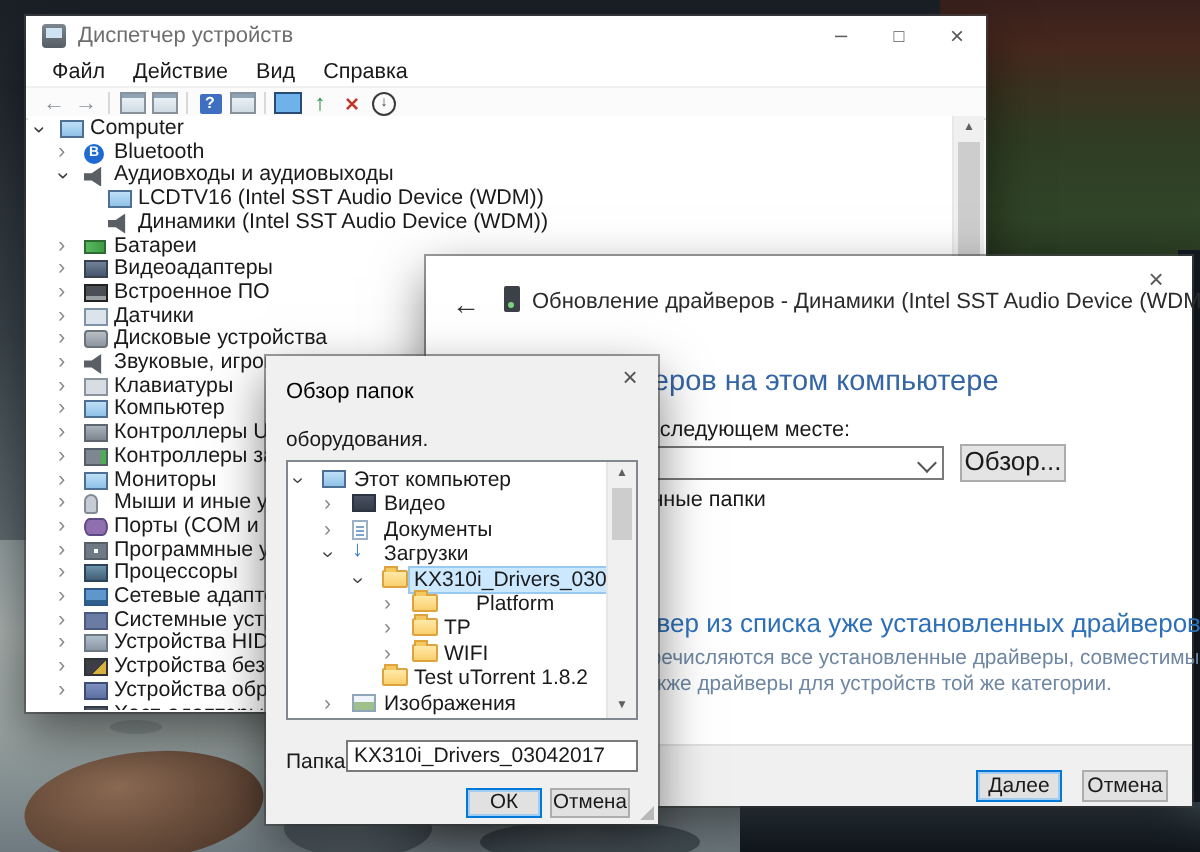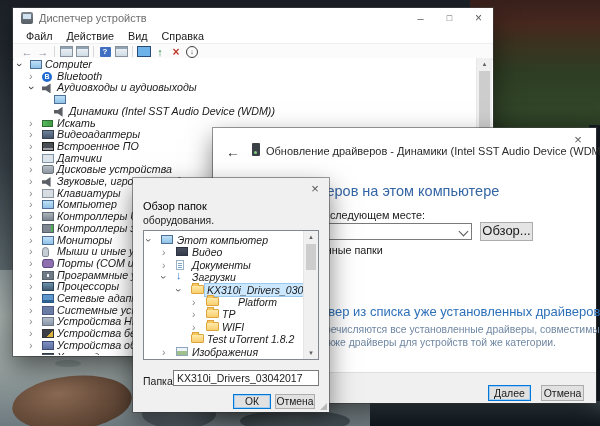--- a/index.html
+++ b/index.html
@@ -69,21 +69,21 @@
     border-left:1px solid #e8e8e8;}
   .sb-arrow{position:absolute;left:0;width:15px;height:12px;text-align:center;
     font-size:6px;color:#606060;line-height:12px;}
   .sb-up{top:0;} .sb-down{bottom:0;}
   .sb-thumb{position:absolute;left:2px;top:13px;width:11px;height:60px;background:#cdcdcd;}
 
   
   .trow{position:absolute;left:0;right:0;height:12px;}
   .chev{position:absolute;top:0;font-size:11px;line-height:11px;color:#8a8a8a;}
   .chev.expanded{transform:rotate(90deg);color:#3c3c3c;}
-  .tlabel{position:absolute;top:0;white-space:nowrap;color:#1a1a1a;font-style:italic;}
+  .tlabel{position:absolute;top:0;white-space:nowrap;color:#1a1a1a;}
   #dm .tlabel,#dm .chev{line-height:11.7px;}
   .sel .tlabel{background:#cce8ff;box-shadow:0 0 0 1px #9ac9f0;padding:0 2px;margin-left:-2px;}
 
   .ticon{position:absolute;top:1px;width:12px;height:9px;box-sizing:border-box;}
   .i-computer,.i-monitor,.i-thispc{border:1px solid #4d6f93;background:linear-gradient(180deg,#bfe0f7,#8fc2e8);}
   .i-bluetooth{width:10px;height:10px;border-radius:50%;background:#1f6ad1;color:#fff;font-size:7px;
      font-weight:bold;text-align:center;line-height:10px;}
   .i-audio,.i-speaker,.i-sound{background:#5a5f66;clip-path:polygon(0 32%,35% 32%,78% 0,78% 100%,35% 68%,0 68%);width:11px;height:10px;}
   .i-battery{width:11px;height:7px;border:1px solid #2e6b33;background:linear-gradient(90deg,#59b95f,#3f9b44);top:2px;}
   .i-video{border:1px solid #37414f;background:linear-gradient(180deg,#6f8299,#46556b);}
@@ -139,21 +139,21 @@
   .wiz-bottombar{position:absolute;left:0;bottom:0;right:0;height:30px;background:#f0f0f0;
      border-top:1px solid #dfdfdf;}
   .btn{position:absolute;height:16px;background:#e1e1e1;border:1px solid #adadad;
      font-size:10.5px;text-align:center;line-height:15px;color:#1a1a1a;box-sizing:border-box;}
   .btn-default{border-color:#0078d7;box-shadow:inset 0 0 0 1px #a3cdf0;}
   .wiz-next{left:275px;top:257px;width:43px;}
   .wiz-cancel{left:328px;top:257px;width:43px;}
 
   
   #bd{left:133px;top:178px;width:196px;height:234px;z-index:30;background:#f0f0f0;}
-  .bd-title{position:absolute;left:10px;top:22px;font-size:11px;color:#000;}
+  .bd-title{position:absolute;left:10px;top:12px;font-size:11px;color:#000;}
   .bd-close{position:absolute;right:6px;top:3px;width:16px;height:16px;text-align:center;
      color:#555;font-size:13px;line-height:16px;}
   .bd-prompt1{position:absolute;left:10px;top:25px;font-size:10.4px;color:#1a1a1a;white-space:nowrap;}
   .bd-prompt2{position:absolute;left:10px;top:37px;font-size:10.4px;color:#1a1a1a;white-space:nowrap;}
   .bd-treebox{position:absolute;left:10px;top:52px;width:176px;height:130px;background:#fff;
      border:1px solid #828790;box-sizing:border-box;}
   .bd-rows{position:absolute;left:0;top:0;right:14px;bottom:0;overflow:hidden;}
   #bd .tlabel,#bd .chev{line-height:12.4px;font-size:10.5px;}
   .bd-scroll{position:absolute;right:0;top:0;bottom:0;width:14px;background:#f0f0f0;border-left:1px solid #e5e5e5;}
   .bd-scroll .sb-arrow{width:14px;}
@@ -237,30 +237,31 @@
         <span class="tlabel" style="left: 43px; font-size: 10.7px;">Bluetooth</span>
       </div>
       <div class="trow" style="top: 24.4px;">
         <span class="chev expanded" style="left: 15px;">›</span>
         <span class="ticon i-audio" style="left: 28px;"></span>
         <span class="tlabel" style="left: 43px; font-size: 10.7px;">Аудиовходы и аудиовыходы</span>
       </div>
       <div class="trow" style="top: 36.1px;">
         <span class="chev leaf" style="left: 27px;"></span>
         <span class="ticon i-monitor" style="left: 40px;"></span>
+        <span class="tlabel" style="left: 55px; font-size: 10.7px;">LCDTV16 (Intel SST Audio Device (WDM))</span>
       </div>
       <div class="trow" style="top: 47.8px;">
         <span class="chev leaf" style="left: 27px;"></span>
         <span class="ticon i-speaker" style="left: 40px;"></span>
         <span class="tlabel" style="left: 55px; font-size: 10.7px;">Динамики (Intel SST Audio Device (WDM))</span>
       </div>
       <div class="trow" style="top: 59.5px;">
         <span class="chev collapsed" style="left: 15px;">›</span>
         <span class="ticon i-battery" style="left: 28px;"></span>
-        <span class="tlabel" style="left: 43px; font-size: 10.7px;">Искать</span>
+        <span class="tlabel" style="left: 43px; font-size: 10.7px;">Батареи</span>
       </div>
       <div class="trow" style="top: 71.2px;">
         <span class="chev collapsed" style="left: 15px;">›</span>
         <span class="ticon i-video" style="left: 28px;"></span>
         <span class="tlabel" style="left: 43px; font-size: 10.7px;">Видеоадаптеры</span>
       </div>
       <div class="trow" style="top: 82.9px;">
         <span class="chev collapsed" style="left: 15px;">›</span>
         <span class="ticon i-firmware" style="left: 28px;"></span>
         <span class="tlabel" style="left: 43px; font-size: 10.7px;">Встроенное ПО</span>

